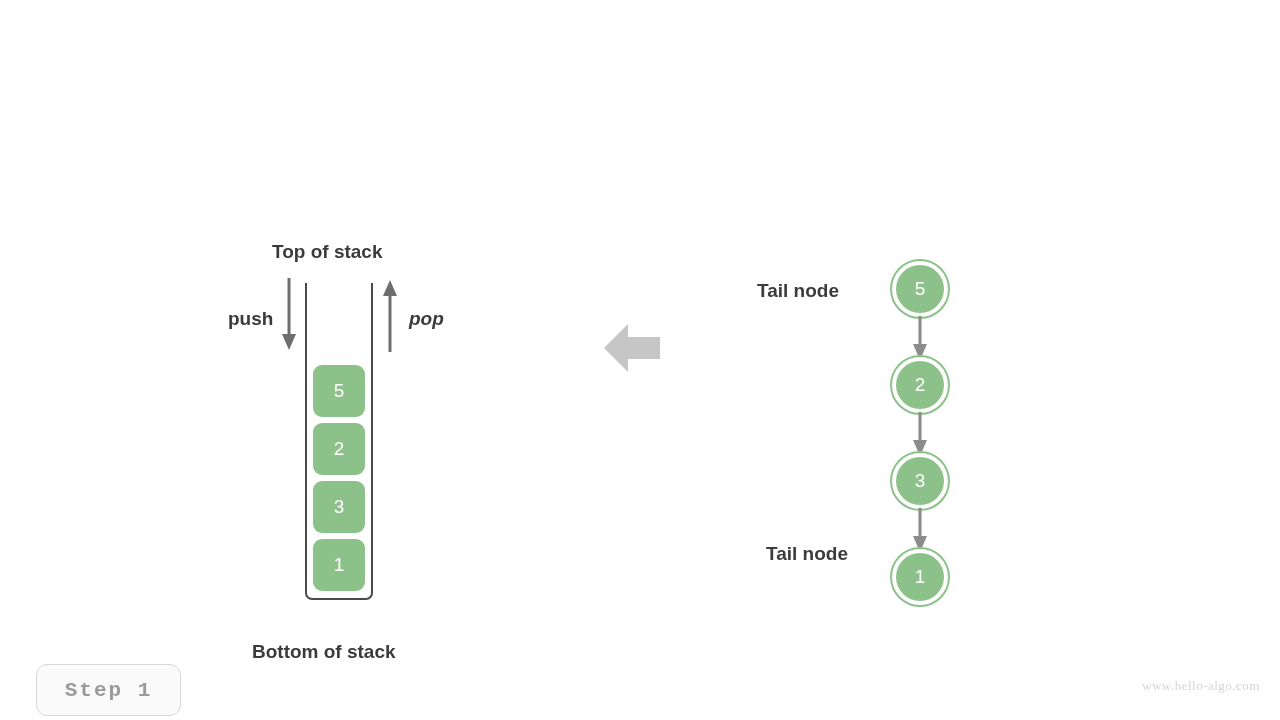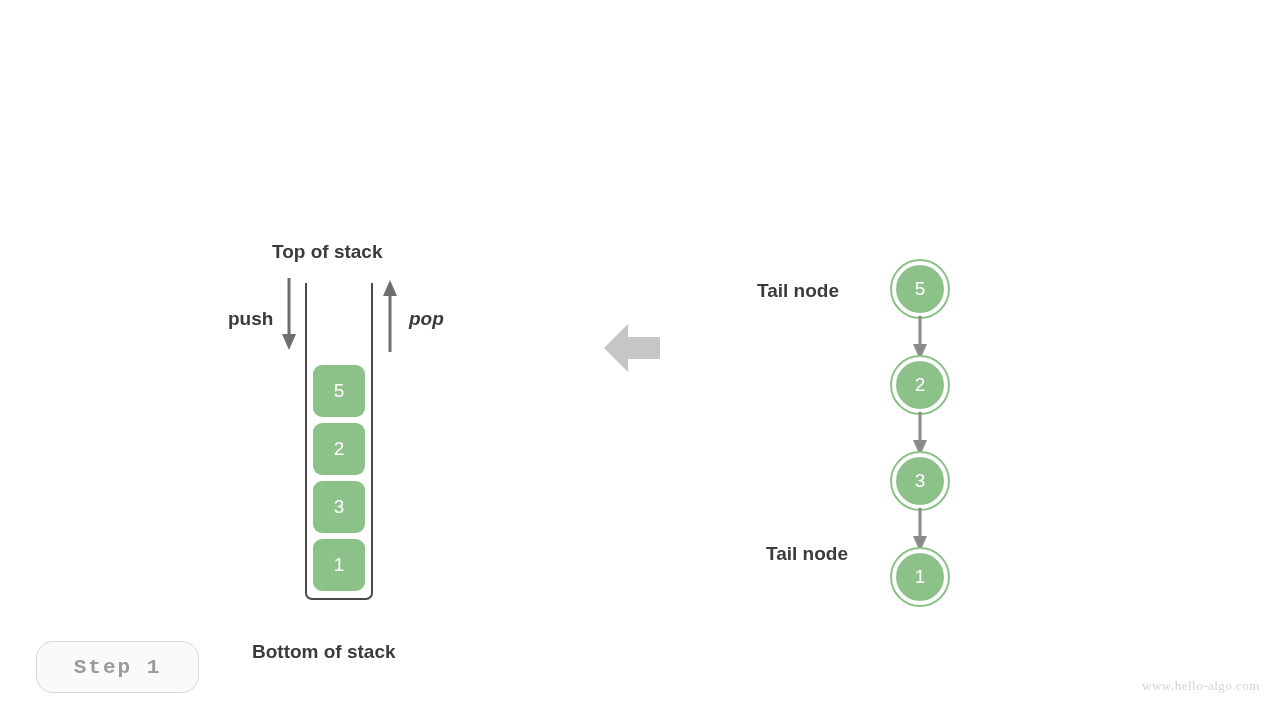--- a/index.html
+++ b/index.html
@@ -106,25 +106,25 @@
     display: flex;
     align-items: center;
     justify-content: center;
   }
   .ll-connector { position: absolute; }
 
   
   #step-badge {
     position: absolute;
     left: 36px;
-    top: 641px;
-    width: 163px;
+    top: 664px;
+    width: 145px;
     height: 52px;
     border: 1.5px solid #d8d8d8;
-    border-radius: 17px;
+    border-radius: 11px;
     background: #fafafa;
     display: flex;
     align-items: center;
     justify-content: center;
     font-family: "Liberation Mono", monospace;
     font-size: 21px;
     font-weight: bold;
     letter-spacing: 2px;
     color: #9a9a9a;
     box-sizing: border-box;

